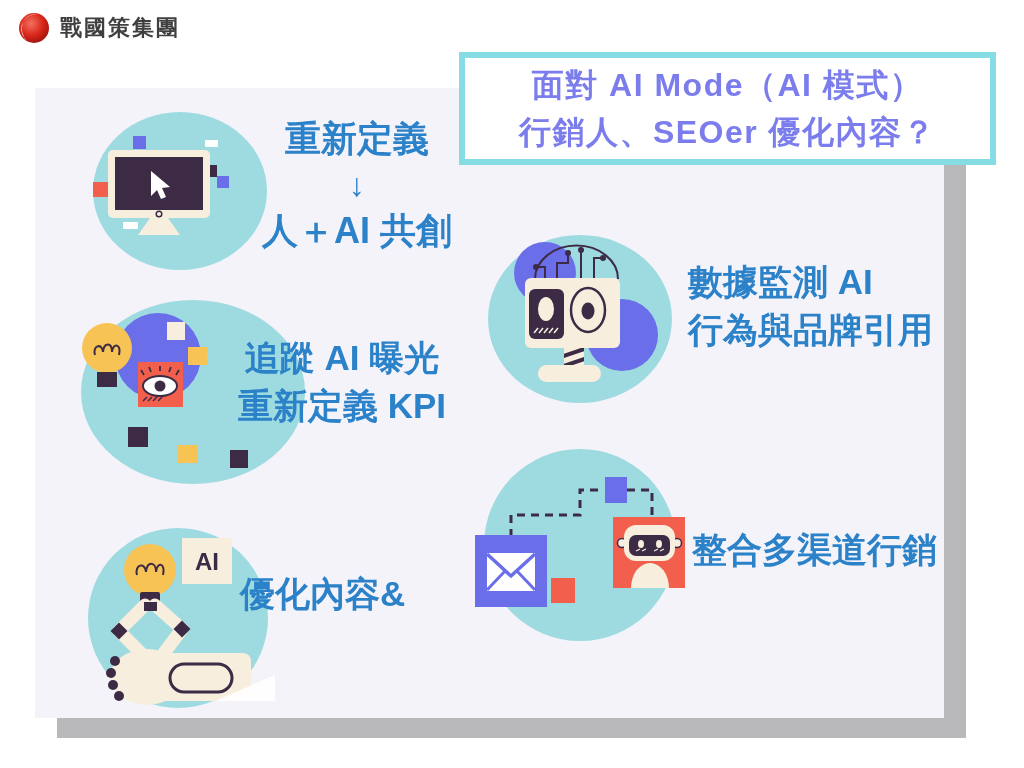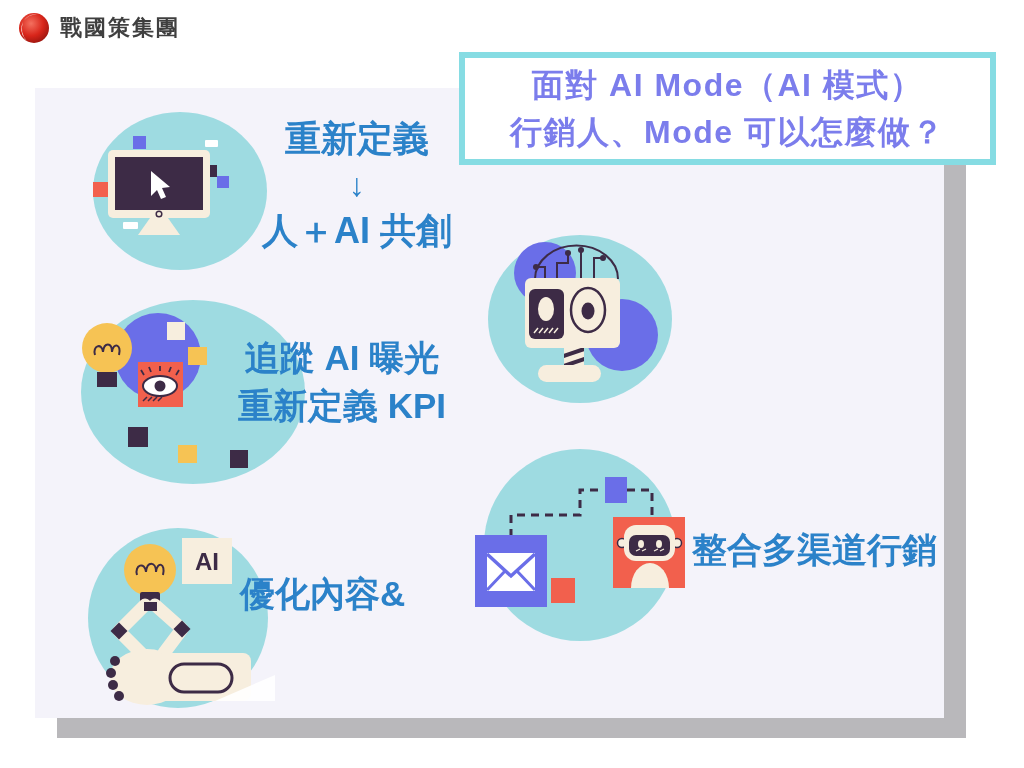--- a/index.html
+++ b/index.html
@@ -74,21 +74,21 @@
       <path d="M9,29 A15,15 0 0 1 7,12 A19,19 0 0 0 11,31 Z" fill="#ffffff" opacity="0.92"></path>
       <path d="M10,8 A13,13 0 0 1 22,4.5 A16,16 0 0 0 8,10.5 Z" fill="#ffffff" opacity="0.55"></path>
     </svg>
     <span class="logo-text">戰國策集團</span>
   </div>
 
   <div class="panel"></div>
 
   <div class="title-box">
     <span>面對 AI Mode（AI 模式）</span>
-    <span>行銷人、Mode 可以怎麼做？</span>
+    <span>行銷人、SEOer 優化內容？</span>
   </div>
 
   <svg class="illus" style="left:88px;top:105px;" width="185" height="170" viewBox="0 0 185 170">
     <ellipse cx="92" cy="86" rx="87" ry="79" class="f-teal"></ellipse>
     <rect x="45" y="31" width="13" height="13" class="f-purple"></rect>
     <rect x="117" y="35" width="13" height="7" rx="1" class="f-white"></rect>
     <rect x="117" y="60" width="12" height="12" class="f-dark"></rect>
     <rect x="129" y="71" width="12" height="12" class="f-purple"></rect>
     <rect x="5" y="77" width="15" height="15" class="f-red"></rect>
     <rect x="35" y="117" width="15" height="7" rx="1" class="f-white"></rect>
@@ -178,20 +178,24 @@
     <path d="M49,100 l4,-5 M54,100 l4,-5 M59,100 l4,-5 M64,100 l4,-5 M69,100 l4,-5" class="s-cream" stroke-width="1.5"></path>
     <ellipse cx="103" cy="77" rx="17" ry="22" class="f-cream" style="stroke:var(--dark);stroke-width:2.5;"></ellipse>
     <ellipse cx="103" cy="78" rx="6.5" ry="8.5" class="f-dark"></ellipse>
     <rect x="79" y="115" width="20" height="19" class="f-cream"></rect>
     <g clip-path="url(#neckclip)">
       <path d="M76,124 l26,-9 M76,134 l26,-9" class="s-dark" stroke-width="4"></path>
     </g>
     <rect x="53" y="132" width="63" height="17" rx="8.5" class="f-cream"></rect>
   </svg>
 
+  <div class="caption cap-4">
+    <span>數據監測 AI</span>
+    <span>行為與品牌引用</span>
+  </div>
 
   <svg class="illus" style="left:470px;top:448px;" width="220" height="195" viewBox="0 0 220 195">
     <circle cx="110" cy="97" r="96" class="f-teal"></circle>
     <path d="M41,103 V67 H110 V42 H134" class="s-dark" stroke-width="3" stroke-dasharray="8 6"></path>
     <path d="M157,42 H182 V68" class="s-dark" stroke-width="3" stroke-dasharray="8 6"></path>
     <rect x="135" y="29" width="22" height="26" class="f-purple"></rect>
     <rect x="5" y="87" width="72" height="72" class="f-purple"></rect>
     <rect x="17" y="105" width="48" height="38" class="f-white"></rect>
     <path d="M17,106 L41,128 L65,106" class="s-purple" stroke-width="3.5"></path>
     <path d="M17,142 L36,122 M65,142 L46,122" class="s-purple" stroke-width="3"></path>

